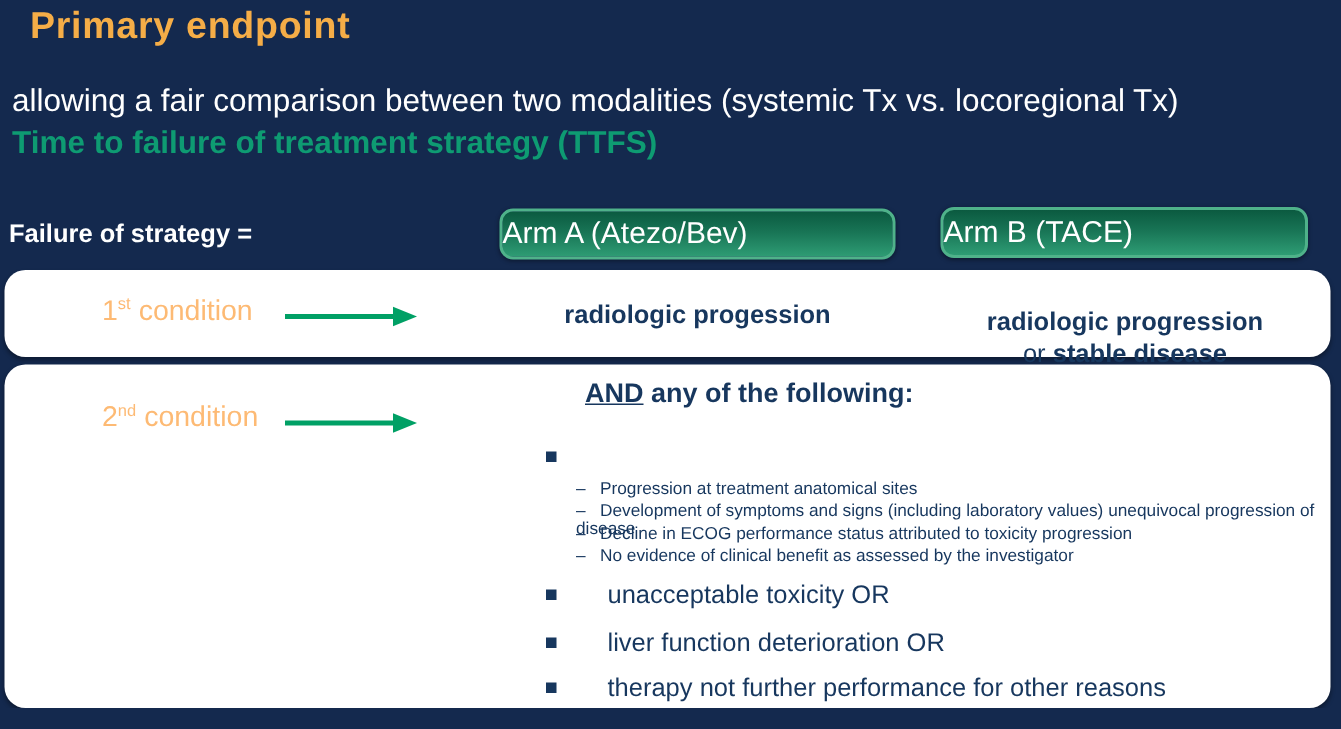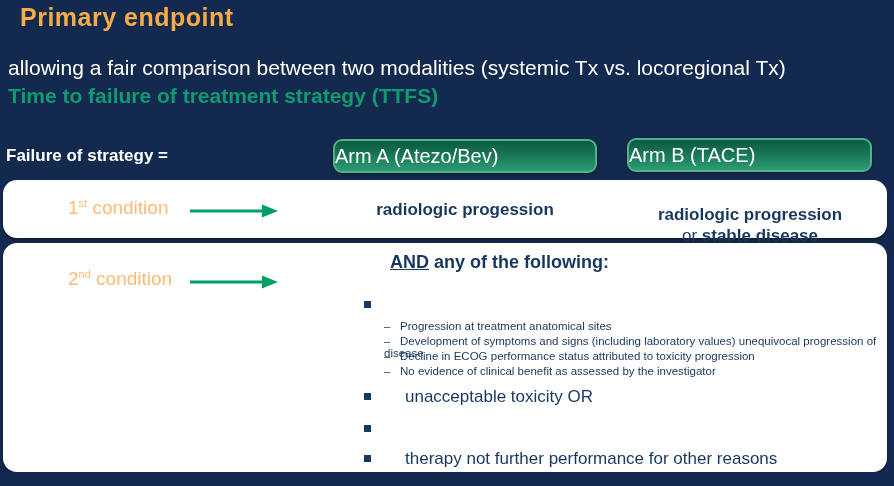--- a/index.html
+++ b/index.html
@@ -134,19 +134,19 @@
 
 <div class="sub-item" style="top:320px;"><span class="sub-dash">–</span><span>Progression at treatment anatomical sites</span></div>
 <div class="sub-item" style="top:335px;"><span class="sub-dash">–</span><span>Development of symptoms and signs (including laboratory values) unequivocal progression of disease</span></div>
 <div class="sub-item" style="top:350px;"><span class="sub-dash">–</span><span>Decline in ECOG performance status attributed to toxicity progression</span></div>
 <div class="sub-item" style="top:365px;"><span class="sub-dash">–</span><span>No evidence of clinical benefit as assessed by the investigator</span></div>
 
 <div class="bullet-row" style="top:387px;">
   <span class="bullet-square"></span><span>unacceptable toxicity OR</span>
 </div>
 <div class="bullet-row" style="top:419px;">
-  <span class="bullet-square"></span>
+  <span class="bullet-square"></span><span>liver function deterioration OR</span>
 </div>
 <div class="bullet-row" style="top:449px;">
   <span class="bullet-square"></span><span>therapy not further performance for other reasons</span>
 </div>
 
 <div class="footer-strip"></div>
 
 </body></html>

